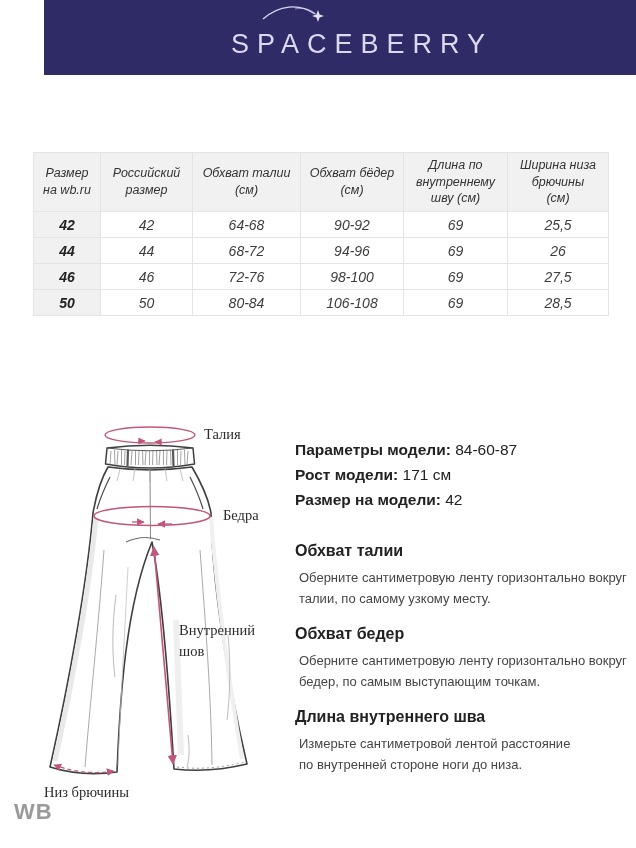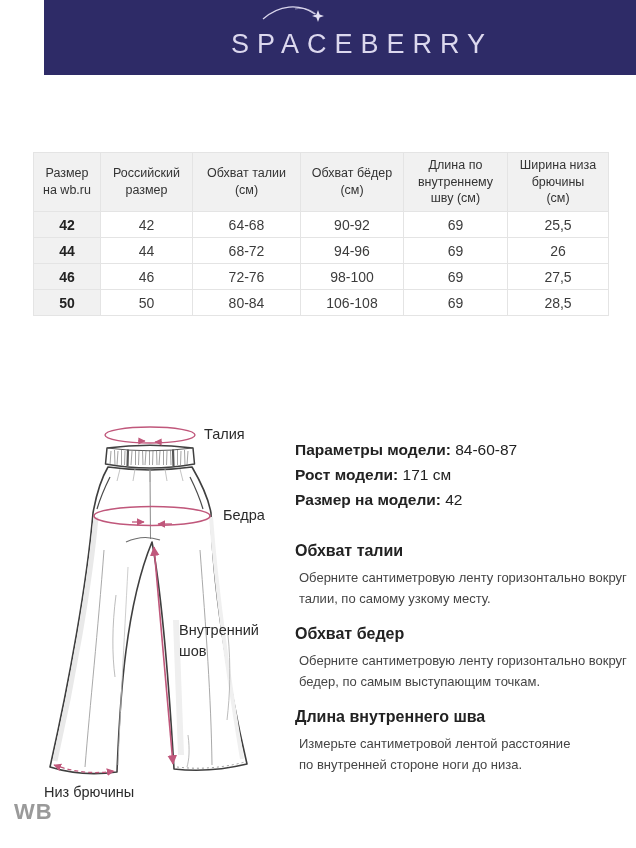--- a/index.html
+++ b/index.html
@@ -15,36 +15,36 @@
   }
   .logo {
     position:relative; color:#dcd8ee; font-size:27px; letter-spacing:8px;
     font-weight:500; padding-top:14px;
   }
   .comet { position:absolute; left:30px; top:-14px; }
 
   
   .size-table {
     position:absolute; left:33px; top:152px; width:575px;
-    border-collapse:collapse; table-layout:fixed;
+    border-collapse:collapse; table-layout:fixed;font-style:italic;
   }
   .size-table th, .size-table td {
     border:1px solid #e4e4e4; text-align:center; vertical-align:middle; padding:0;
   }
   .size-table th {
     background:#f1f1f1; font-weight:500; font-size:12.5px; line-height:1.35;
     color:#333333; height:58px; white-space:pre-line;
   }
   .size-table td { font-size:14px; color:#3c3c3c; height:25px; background:#fff; }
   .size-table td.first { background:#f1f1f1; font-weight:700; color:#222222; }
 
   
   .diagram { position:absolute; left:40px; top:415px; width:252px; height:400px; }
   .diagram svg { position:absolute; left:0; top:0; }
-  .dlabel { position:absolute; font-size:14.5px; font-weight:500; color:#2b2b2b; }
+  .dlabel { position:absolute; font-size:14.5px; font-weight:500; color:#2b2b2b;font-family:Liberation Serif, serif; }
   .lbl-waist { left:164px; top:11px; }
   .lbl-hips  { left:183px; top:92px; }
   .lbl-seam  { left:139px; top:205px; width:100px; line-height:1.45; }
   .lbl-hem   { left:4px;  top:369px; }
 
   
   .info { position:absolute; left:295px; top:437px; width:338px; }
   .model-line { font-size:15.5px; color:#222222; line-height:25px; }
   .model-line b { font-weight:700;text-align:right; }
   .sections { margin-top:30px; }

